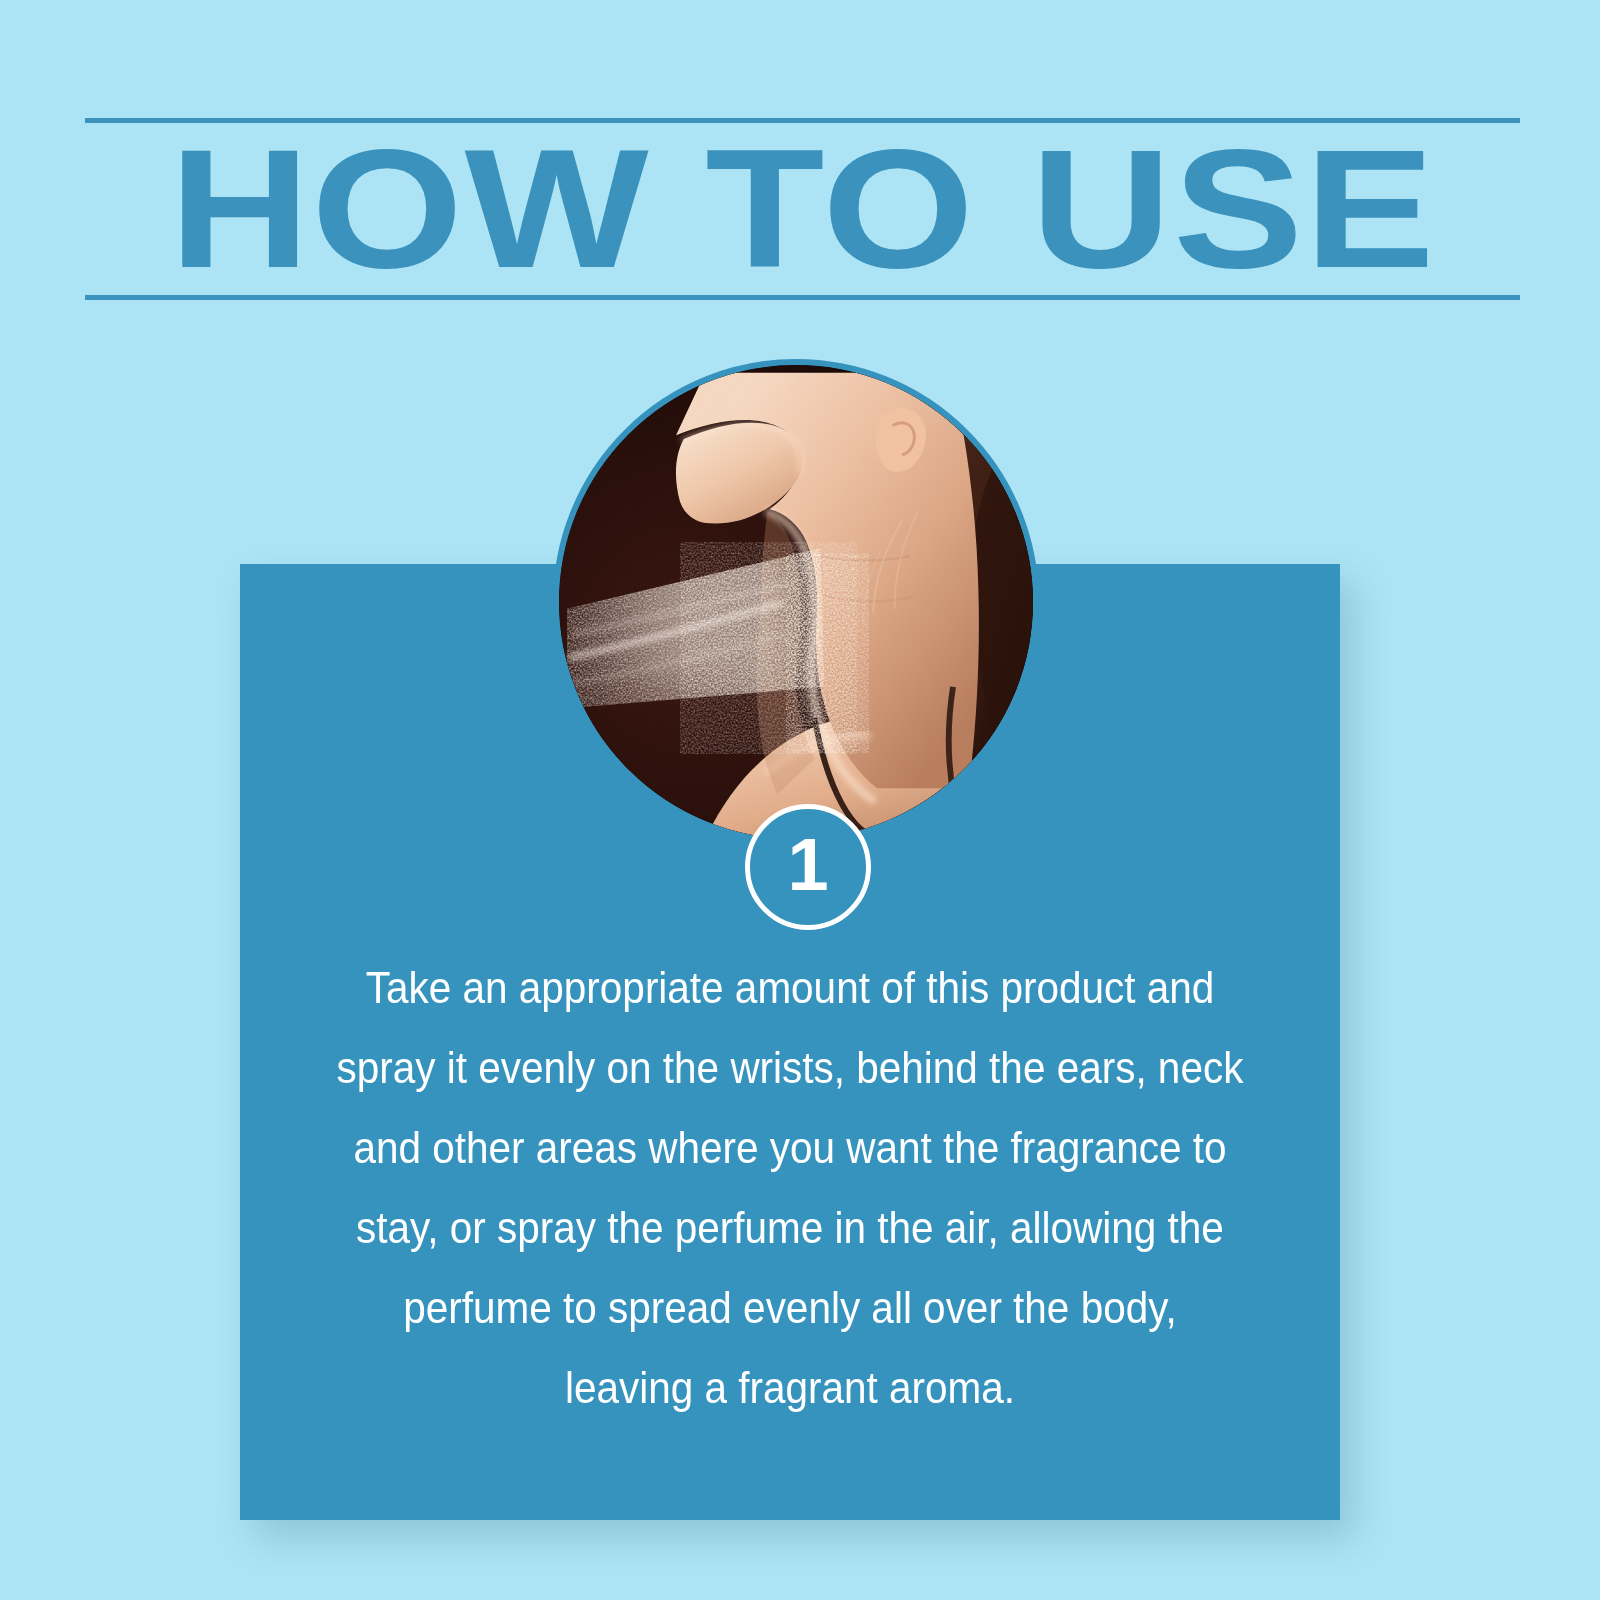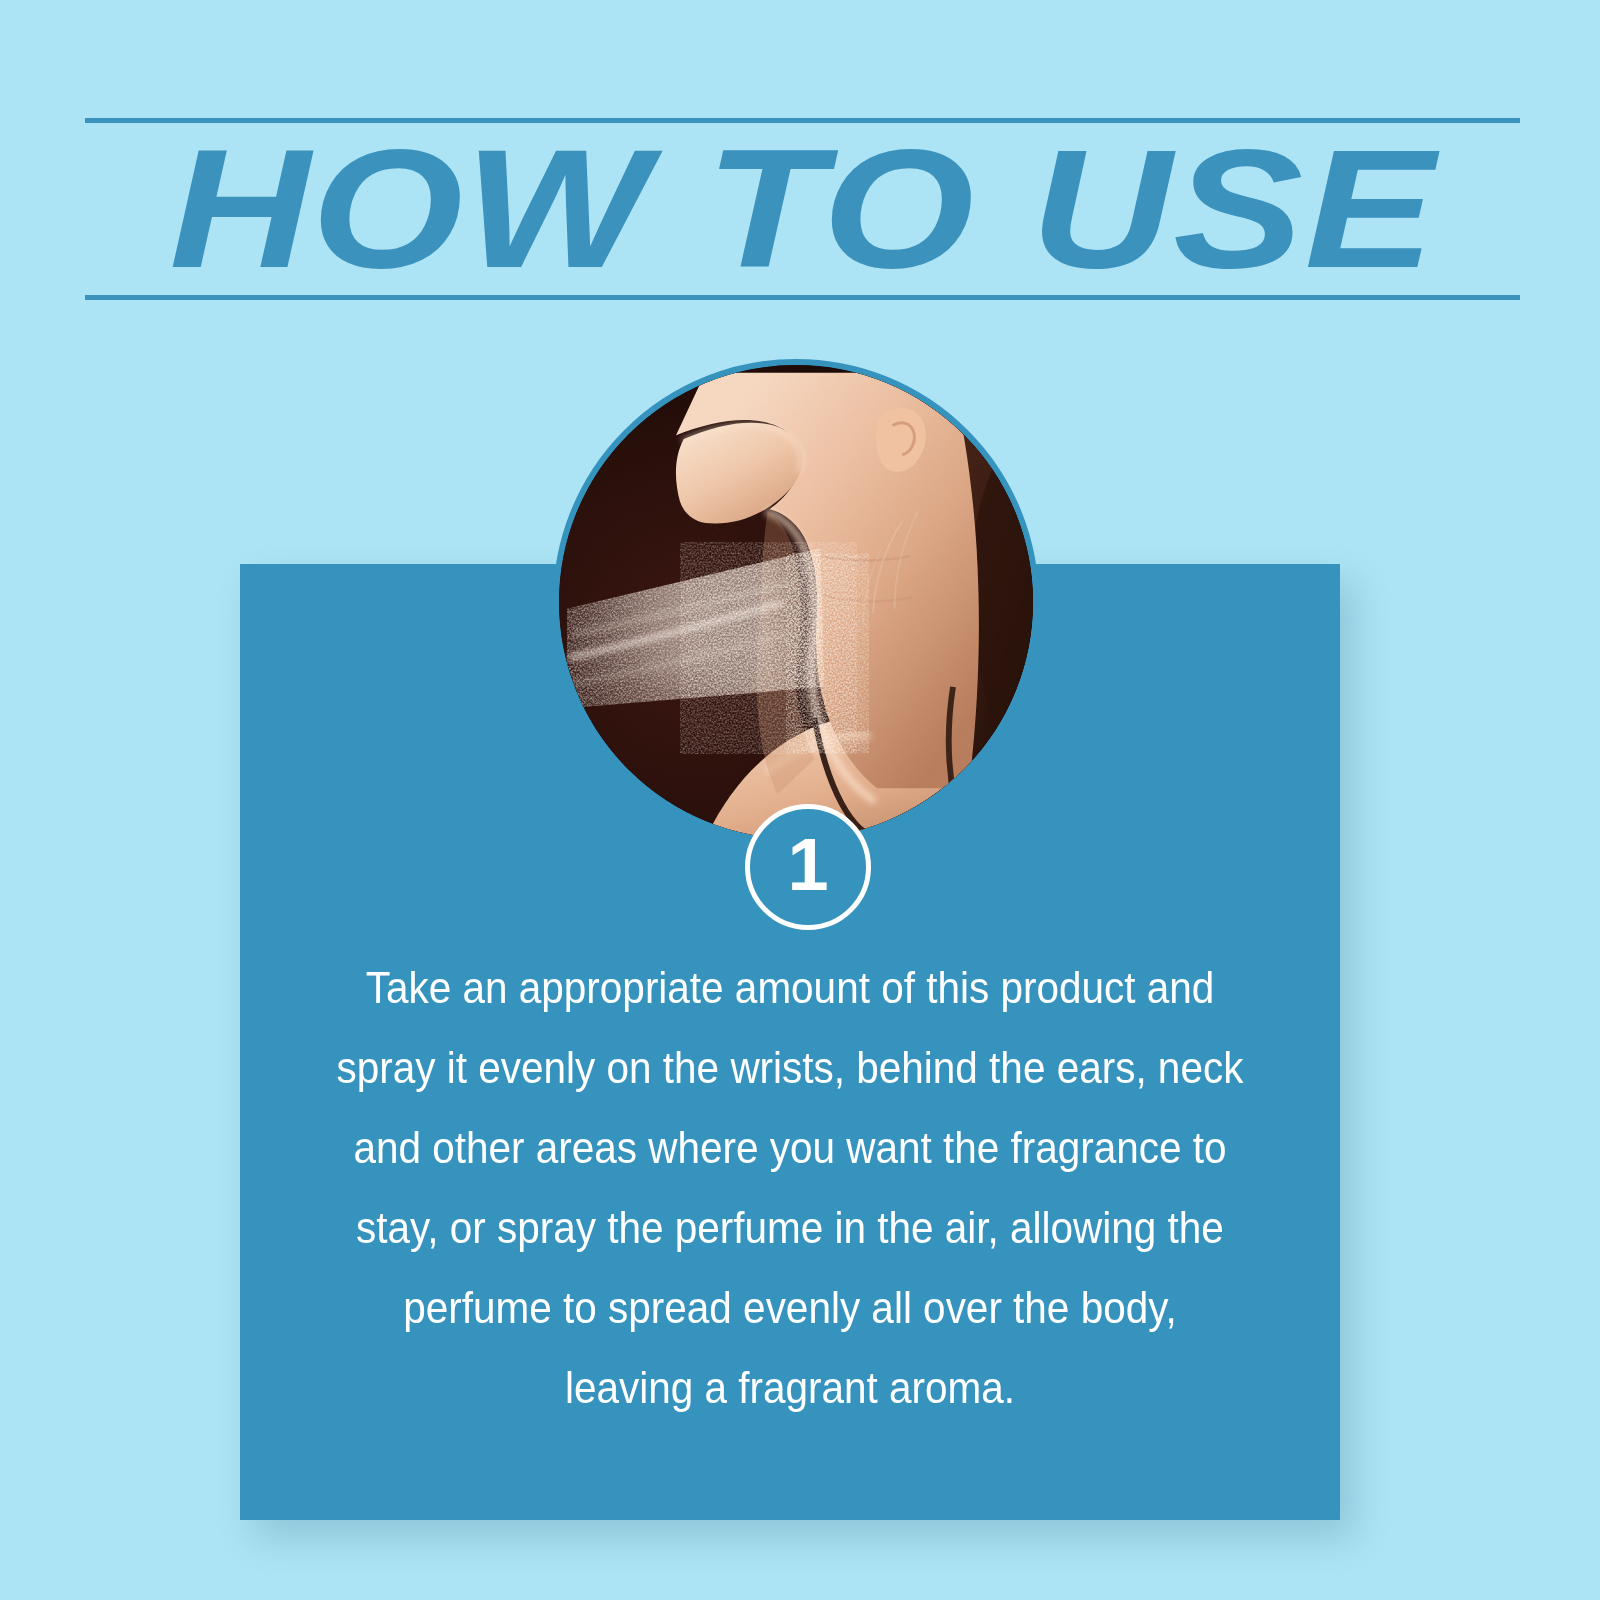--- a/index.html
+++ b/index.html
@@ -22,21 +22,20 @@
     overflow: hidden;
   }
 
   
   .header {
     position: absolute;
     left: 85px;
     top: 118px;
     width: 1435px;
     height: 182px;
-    font-style: italic;
   }
   .rule {
     position: absolute;
     left: 0;
     width: 100%;
     height: 5px;
     background: #3b92bd;
   }
   .rule-top { top: 0; }
   .rule-bottom { bottom: 0; }

